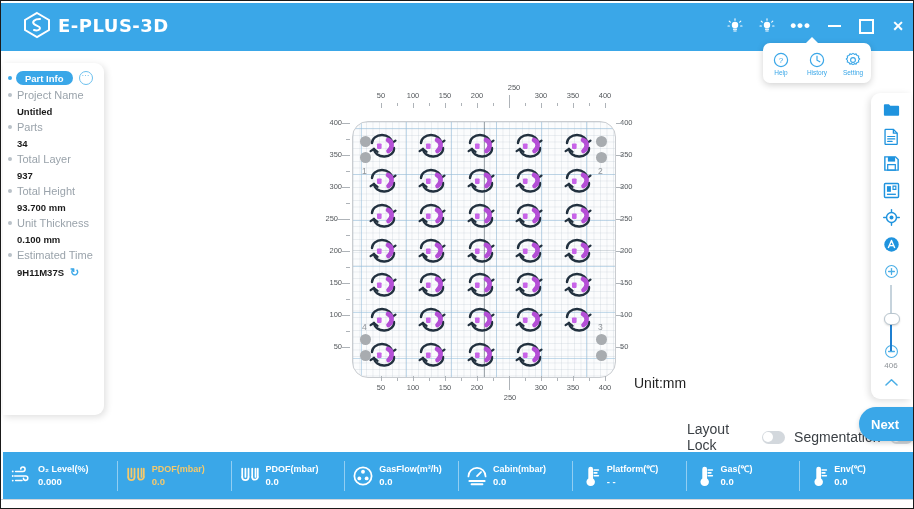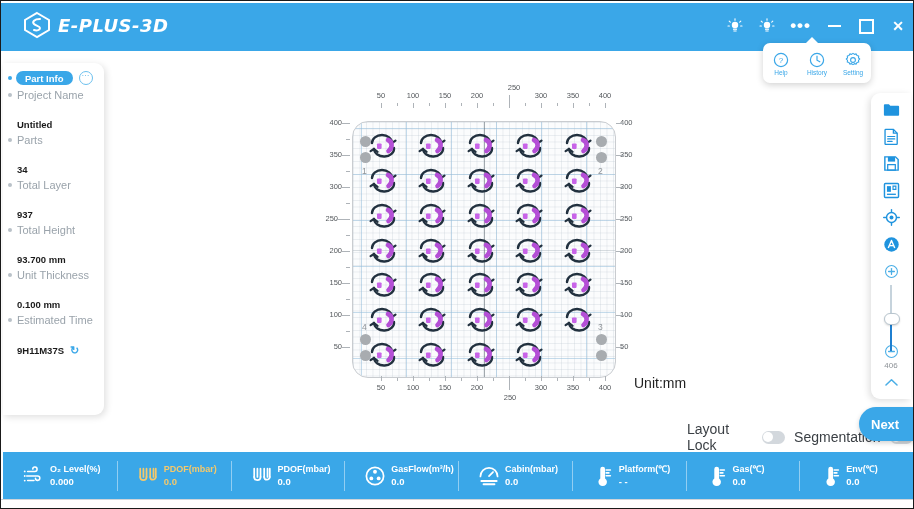--- a/index.html
+++ b/index.html
@@ -34,21 +34,20 @@
     align-items: center;
     gap: 7px;
   }
   .logo-mark {
     width: 28px; height: 28px;
   }
   .logo-text {
     color: #ffffff;
     font-size: 18px;
     font-weight: bold;
-    font-style: italic;
     letter-spacing: 0.5px;
     font-family: "DejaVu Sans", sans-serif;
   }
 
   
   .steps {
     position: absolute;
     left: 176px; top: 12px;
     width: 565px; height: 36px;
   }
@@ -213,21 +212,21 @@
     gap: 5px;
     color: #9aa3ab;
     font-size: 11px;
   }
   .pi-key .bullet { background: #b9c1c8; }
   .pi-val {
     color: #1b1b1b;
     font-size: 9.5px;
     font-weight: bold;
     padding-left: 9px;
-    margin-top: 18px;
+    margin-top: 5px;
     display: flex;
     align-items: center;
     gap: 6px;
   }
   .refresh-ico { color: #3aa7e8; font-size: 11px; }
 
   
   .estimate-bar {
     position: absolute;
     left: 252px; top: 60px;
@@ -451,21 +450,21 @@
     width: 910px; height: 48px;
     background: #3aa7e8;
     display: flex;
     align-items: center;
   }
   .st-item {
     flex: 1;
     display: flex;
     align-items: center;
     gap: 5px;
-    padding-left: 20px;
+    padding-left: 8px;
     position: relative;
     height: 34px;
   }
   .st-item + .st-item::before {
     content: "";
     position: absolute;
     left: 0; top: 2px;
     width: 1px; height: 30px;
     background: rgba(255,255,255,0.45);
   }

